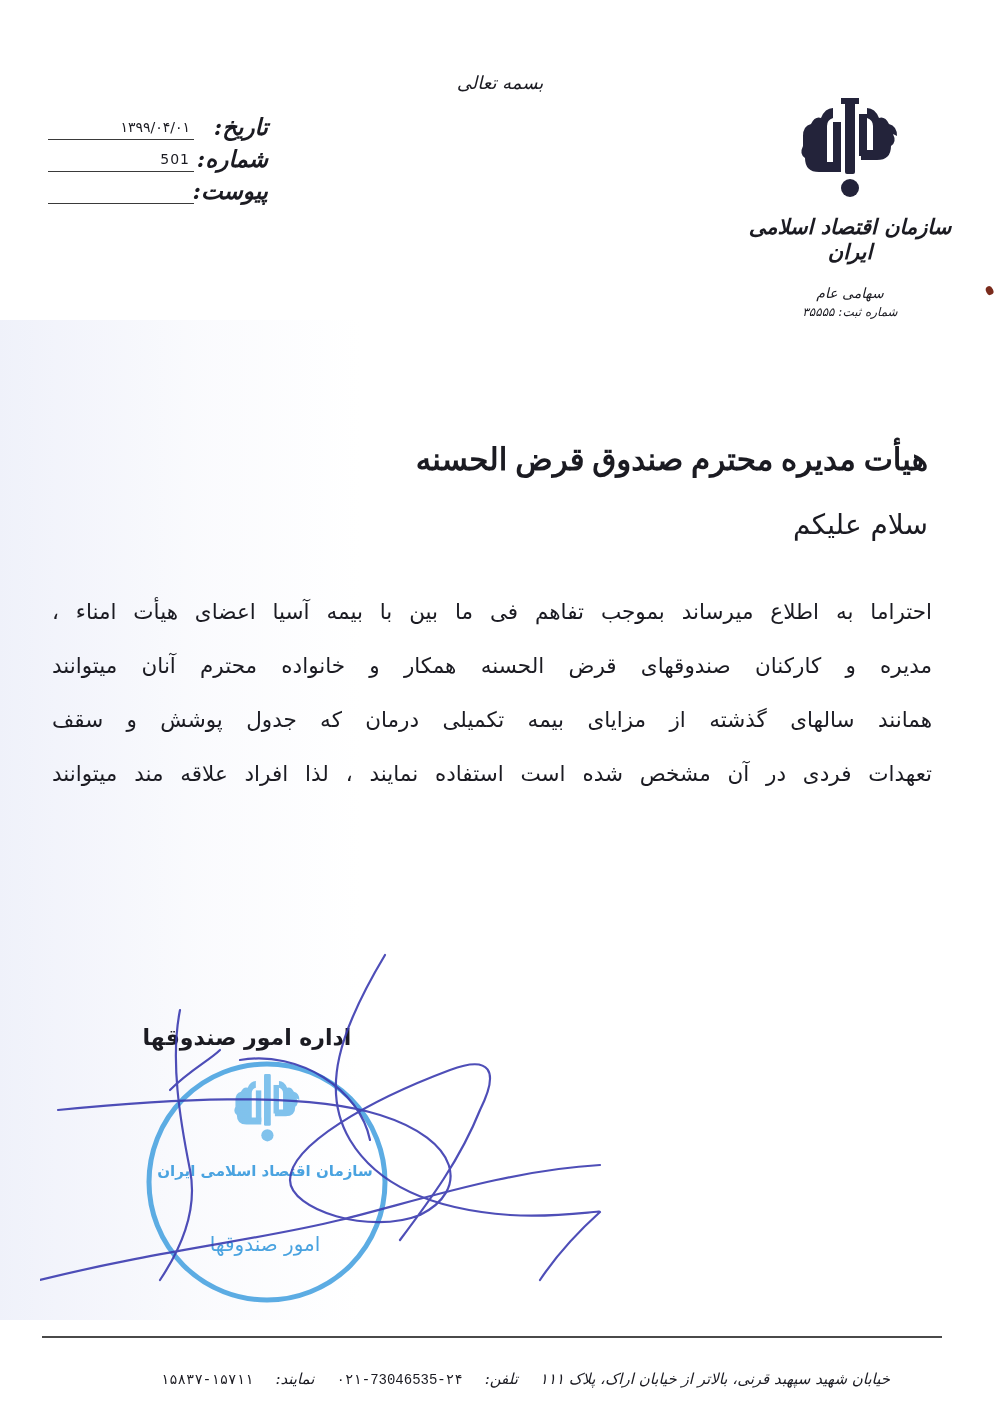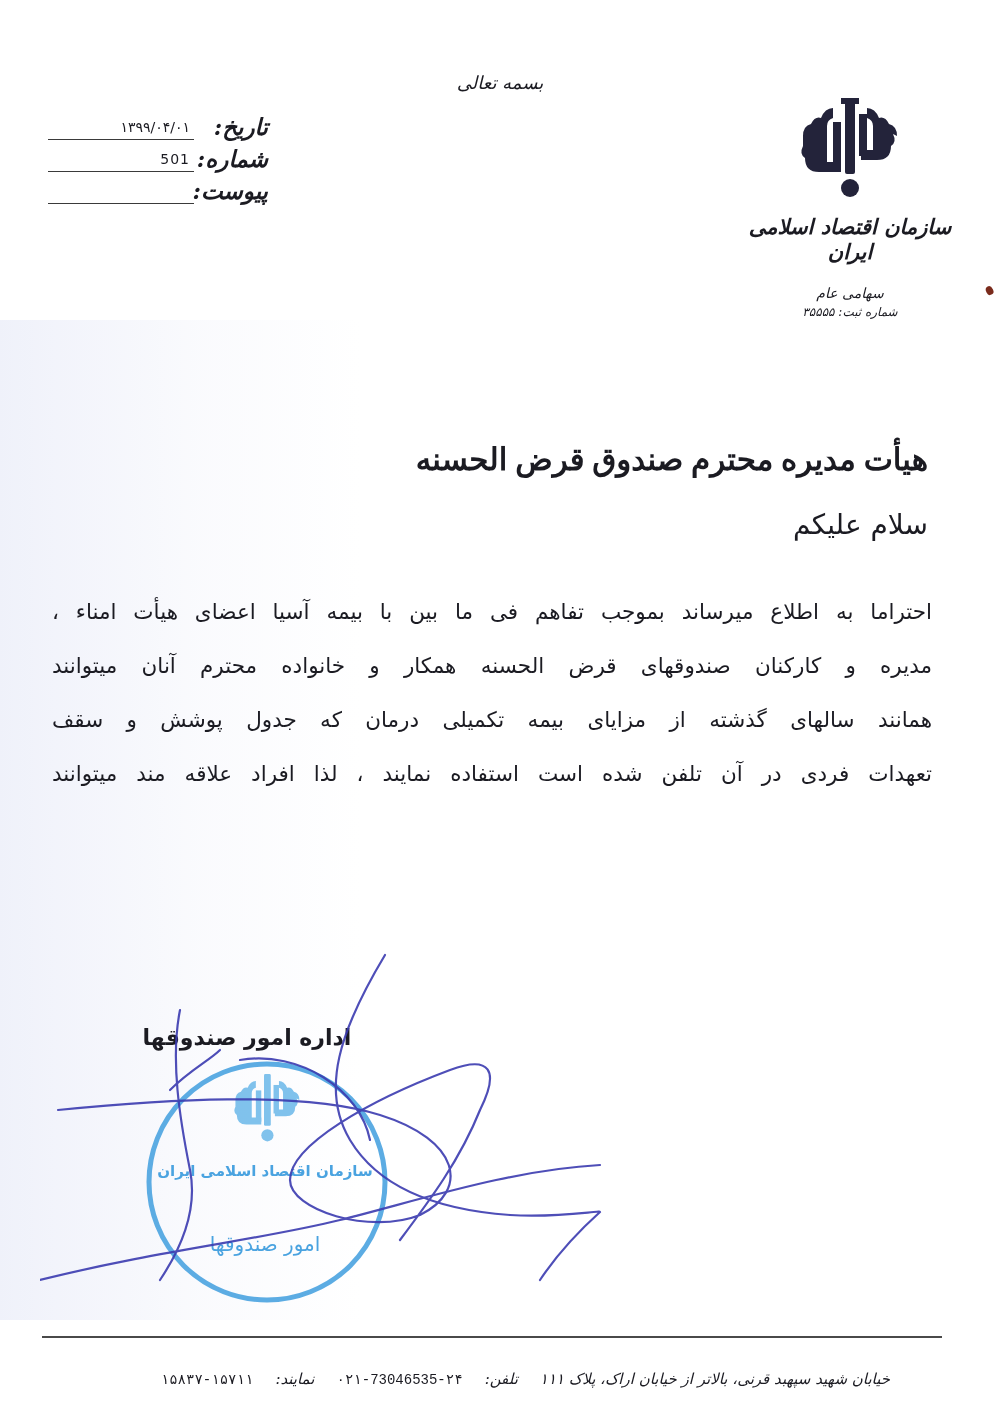--- a/index.html
+++ b/index.html
@@ -256,21 +256,21 @@
 
 <div class="speck" style="left:986px; top:286px;"></div>
 
 <div class="recipient">هیأت مدیره محترم صندوق قرض الحسنه</div>
 <div class="greeting">سلام علیکم</div>
 
 <div class="body-text">
   <div class="body-line">احتراما به اطلاع میرساند بموجب تفاهم فی ما بین با بیمه آسیا اعضای هیأت امناء ،</div>
   <div class="body-line">مدیره و کارکنان صندوقهای قرض الحسنه همکار و خانواده محترم آنان میتوانند</div>
   <div class="body-line">همانند سالهای گذشته از مزایای بیمه تکمیلی درمان که جدول پوشش و سقف</div>
-  <div class="body-line">تعهدات فردی در آن تلفن شده است استفاده نمایند ، لذا افراد علاقه مند میتوانند</div>
+  <div class="body-line">تعهدات فردی در آن مشخص شده است استفاده نمایند ، لذا افراد علاقه مند میتوانند</div>
 </div>
 
 <div class="sign-title">اداره امور صندوقها</div>
 
 <svg class="stamp" viewBox="0 0 250 260">
   <circle cx="125" cy="132" r="118" fill="none" stroke="#4aa3e0" stroke-width="5" opacity="0.9"></circle>
   <g fill="#6bb8ea" opacity="0.85" transform="translate(88,20) scale(0.68)">
     <rect x="50" y="6" width="10" height="76" rx="2"></rect>
     <path d="M8 44 q0 -10 8 -12 q4 -8 10 -6 q4 -10 12 -10 v10 q-6 2 -6 8 v36 h14 v10 h-22 q-14 0 -14 -14 q-6 -4 -2 -12 z"></path>
     <path d="M102 44 q0 -10 -8 -12 q-4 -8 -10 -6 q-4 -10 -12 -10 v10 q6 2 6 8 v24 h-12 v10 h16 q14 0 14 -14 q6 -4 2 -12 z"></path>

